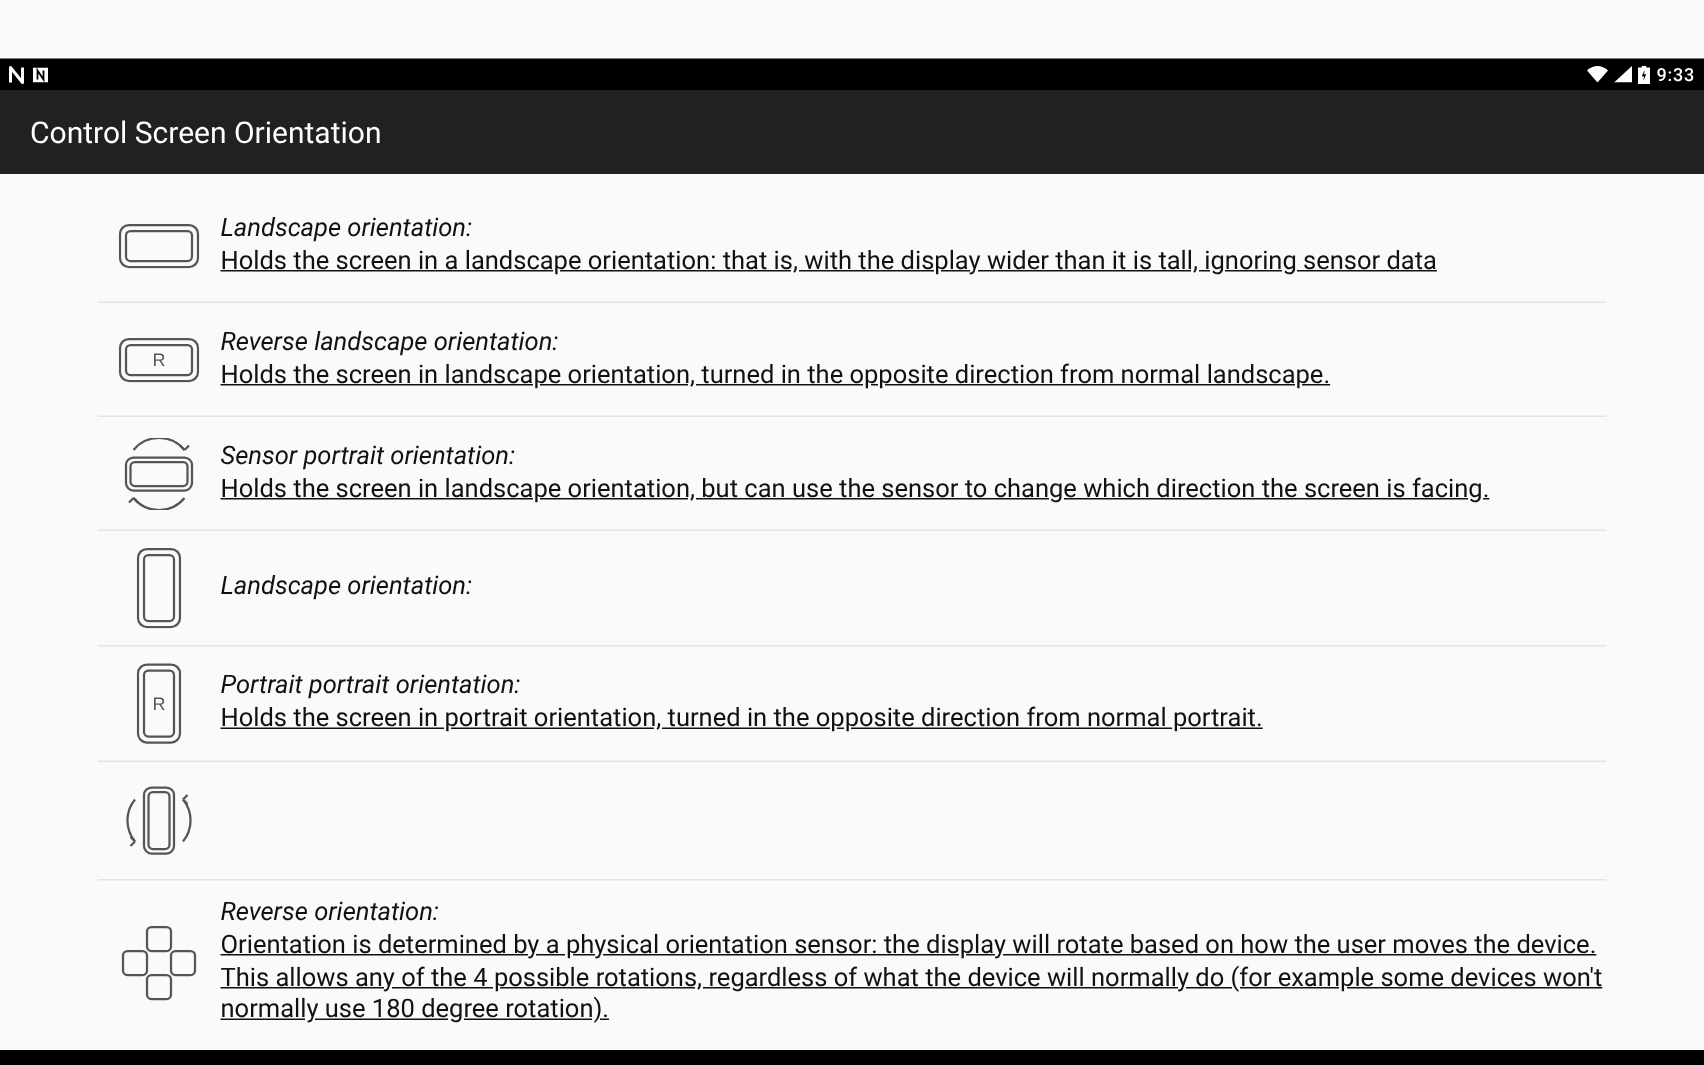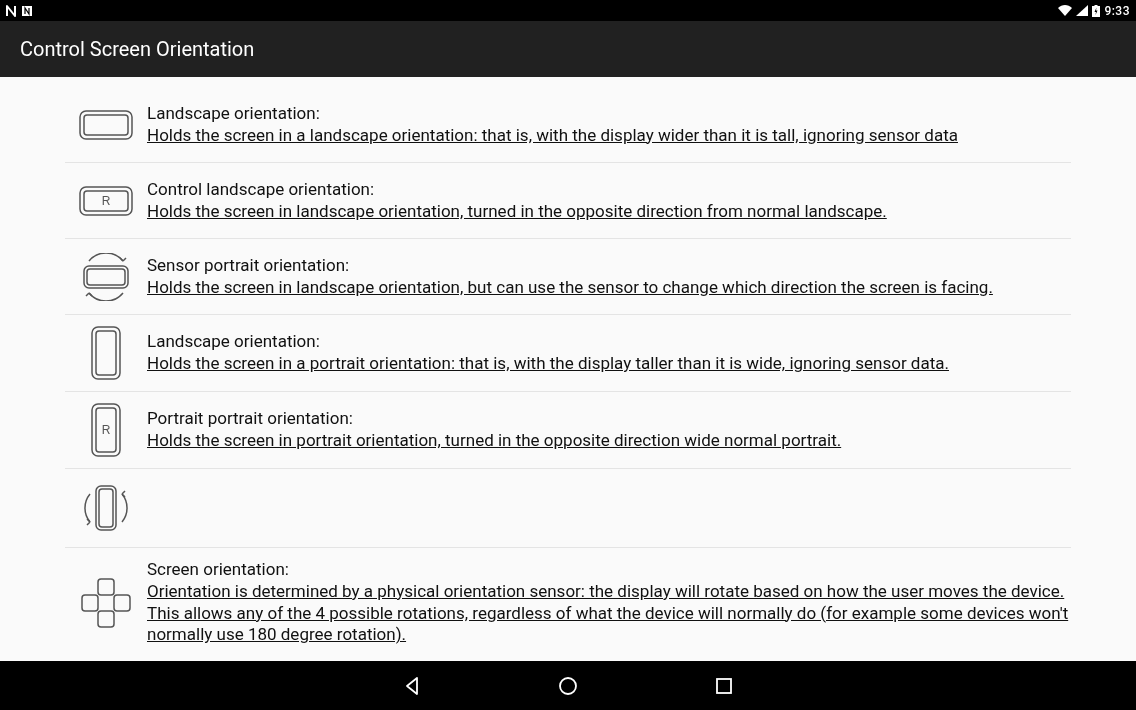--- a/index.html
+++ b/index.html
@@ -1,28 +1,28 @@
 <!DOCTYPE html>
 <html><head>
 <meta charset="utf-8">
 <style>
   * { box-sizing: border-box; margin: 0; padding: 0; }
   html, body { width: 1136px; height: 710px; font-family: Roboto, "Helvetica Neue", Arial, sans-serif; background: #fafafa; overflow: hidden; }
-  .statusbar { height: 21px; background: #000; color: #fff; display: flex; align-items: center; padding: 0 6px; font-size: 12px; }
+  .statusbar { height: 21px; background: #000; color: #fff; display: flex; align-items: center; padding: 0 6px; font-size: 12px; margin-top: 39px; }
   .statusbar .left { display: flex; gap: 4px; align-items: center; }
   .statusbar .right { margin-left: auto; display: flex; gap: 4px; align-items: center; }
   .statusbar .glyph { display: inline-flex; align-items: center; justify-content: center; }
   .statusbar .time { font-weight: 500; letter-spacing: 0.5px; }
   .appbar { height: 56px; background: #212121; color: #fff; display: flex; align-items: center; padding: 0 20px; font-size: 20px; font-weight: 400; text-align: right; }
   .content { height: 584px; overflow: hidden; padding: 10px 65px 0 65px; }
   .row { display: flex; align-items: center; padding: 11px 0; border-bottom: 1px solid #e4e4e4; min-height: 76px; }
   .row:last-child { border-bottom: none; }
   .icon-cell { width: 82px; flex-shrink: 0; display: flex; align-items: center; justify-content: center; }
   .text-cell { flex: 1; font-size: 17px; line-height: 1.28; color: #111; }
-  .text-cell .title { display: inline; }
+  .text-cell .title { display: inline; font-style: italic; }
   .text-cell .desc { display: inline; text-decoration: underline; }
   .navbar { height: 49px; background: #000; display: flex; align-items: center; justify-content: center; gap: 130px; }
   .navbtn { width: 26px; height: 26px; display: flex; align-items: center; justify-content: center; }
   svg { display: block; }
 </style>
 </head>
 <body>
 
 <div class="statusbar">
   <div class="left">
@@ -81,21 +81,21 @@
 
   <div class="row">
     <div class="icon-cell">
       <svg width="54" height="30" viewBox="0 0 54 30">
         <rect x="1" y="1" width="52" height="28" rx="6" fill="none" stroke="#555" stroke-width="1.5"></rect>
         <rect x="5" y="5" width="44" height="20" rx="3" fill="none" stroke="#555" stroke-width="1.5"></rect>
         <text x="27" y="19" text-anchor="middle" font-size="12" fill="#555" font-family="Arial">R</text>
       </svg>
     </div>
     <div class="text-cell">
-      <span class="title">Control landscape orientation:</span><br>
+      <span class="title">Reverse landscape orientation:</span><br>
       <span class="desc">Holds the screen in landscape orientation, turned in the opposite direction from normal landscape.</span>
     </div>
   </div>
 
   <div class="row">
     <div class="icon-cell">
       <svg width="58" height="48" viewBox="0 0 58 48">
         <rect x="7" y="13" width="44" height="22" rx="5" fill="none" stroke="#555" stroke-width="1.5"></rect>
         <rect x="10" y="16" width="38" height="16" rx="3" fill="none" stroke="#555" stroke-width="1.5"></rect>
         <path d="M12 8 A 22 22 0 0 1 46 8" fill="none" stroke="#555" stroke-width="1.5"></path>
@@ -112,35 +112,34 @@
 
   <div class="row">
     <div class="icon-cell">
       <svg width="30" height="54" viewBox="0 0 30 54">
         <rect x="1" y="1" width="28" height="52" rx="6" fill="none" stroke="#555" stroke-width="1.5"></rect>
         <rect x="5" y="5" width="20" height="44" rx="3" fill="none" stroke="#555" stroke-width="1.5"></rect>
       </svg>
     </div>
     <div class="text-cell">
       <span class="title">Landscape orientation:</span><br>
-      <span class="desc">Holds the screen in a portrait orientation: that is, with the display taller than it is wide, ignoring sensor data.</span>
     </div>
   </div>
 
   <div class="row">
     <div class="icon-cell">
       <svg width="30" height="54" viewBox="0 0 30 54">
         <rect x="1" y="1" width="28" height="52" rx="6" fill="none" stroke="#555" stroke-width="1.5"></rect>
         <rect x="5" y="5" width="20" height="44" rx="3" fill="none" stroke="#555" stroke-width="1.5"></rect>
         <text x="15" y="31" text-anchor="middle" font-size="12" fill="#555" font-family="Arial">R</text>
       </svg>
     </div>
     <div class="text-cell">
       <span class="title">Portrait portrait orientation:</span><br>
-      <span class="desc">Holds the screen in portrait orientation, turned in the opposite direction wide normal portrait.</span>
+      <span class="desc">Holds the screen in portrait orientation, turned in the opposite direction from normal portrait.</span>
     </div>
   </div>
 
   <div class="row">
     <div class="icon-cell">
       <svg width="48" height="56" viewBox="0 0 48 56">
         <rect x="14" y="6" width="20" height="44" rx="5" fill="none" stroke="#555" stroke-width="1.5"></rect>
         <rect x="17" y="9" width="14" height="38" rx="3" fill="none" stroke="#555" stroke-width="1.5"></rect>
         <path d="M8 14 A 22 22 0 0 0 8 42" fill="none" stroke="#555" stroke-width="1.5"></path>
         <path d="M8 42 l-3 -3 M8 42 l-3 3" stroke="#555" stroke-width="1.5"></path>
@@ -153,21 +152,21 @@
   <div class="row">
     <div class="icon-cell">
       <svg width="56" height="56" viewBox="0 0 56 56">
         <rect x="20" y="4" width="16" height="16" rx="3" fill="none" stroke="#555" stroke-width="1.5"></rect>
         <rect x="20" y="36" width="16" height="16" rx="3" fill="none" stroke="#555" stroke-width="1.5"></rect>
         <rect x="4" y="20" width="16" height="16" rx="3" fill="none" stroke="#555" stroke-width="1.5"></rect>
         <rect x="36" y="20" width="16" height="16" rx="3" fill="none" stroke="#555" stroke-width="1.5"></rect>
       </svg>
     </div>
     <div class="text-cell">
-      <span class="title">Screen orientation:</span><br>
+      <span class="title">Reverse orientation:</span><br>
       <span class="desc">Orientation is determined by a physical orientation sensor: the display will rotate based on how the user moves the device. This allows any of the 4 possible rotations, regardless of what the device will normally do (for example some devices won't normally use 180 degree rotation).</span>
     </div>
   </div>
 
 </div>
 
 <div class="navbar">
   <div class="navbtn">
     <svg width="22" height="22" viewBox="0 0 22 22">
         <path d="M16 3 L6 11 L16 19 Z" fill="none" stroke="#fff" stroke-width="1.8" stroke-linejoin="round"></path>

